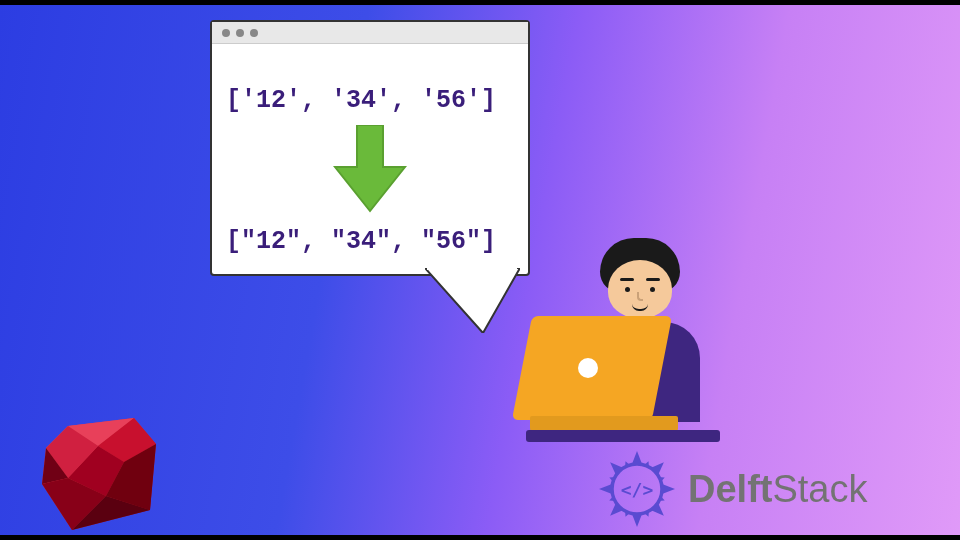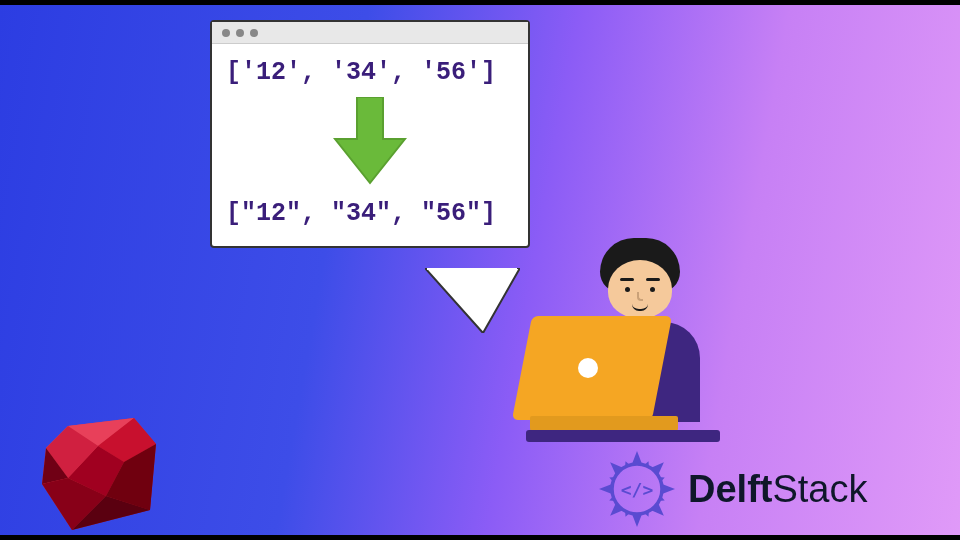--- a/index.html
+++ b/index.html
@@ -39,20 +39,21 @@
     padding-left: 10px;
     gap: 6px;
   }
   .dot { width: 8px; height: 8px; border-radius: 50%; background: #888; }
   .code-body {
     padding: 14px 14px 18px 14px;
     font-family: "Courier New", monospace;
     font-size: 25px;
     font-weight: bold;
     color: #3a1e7a;
+    margin-top: 28px;
   }
   .arrow {
     display: flex;
     justify-content: center;
     margin: 10px 0 14px 0;
   }
   .arrow svg { width: 74px; height: 88px; }
   .bubble-tail {
     position: absolute;
     left: 425px;
@@ -165,21 +166,21 @@
   .delft-icon { width: 78px; height: 78px; position: relative; }
   .d-center {
     position: absolute;
     left: 50%; top: 50%;
     transform: translate(-50%, -50%);
     font-family: monospace;
     font-weight: bold;
     color: #5a4bd1;
     font-size: 18px;
   }
-  .delft-text { font-size: 38px; color: #0f172a; font-weight: 400; }
+  .delft-text { font-size: 38px; color: #737373; font-weight: 400; }
   .delft-text .bold { font-weight: 700; }
 </style>
 </head>
 <body>
 
 <div class="letterbox-top"></div>
 <div class="letterbox-bottom"></div>
 
 <div class="code-window">
   <div class="title-bar">

